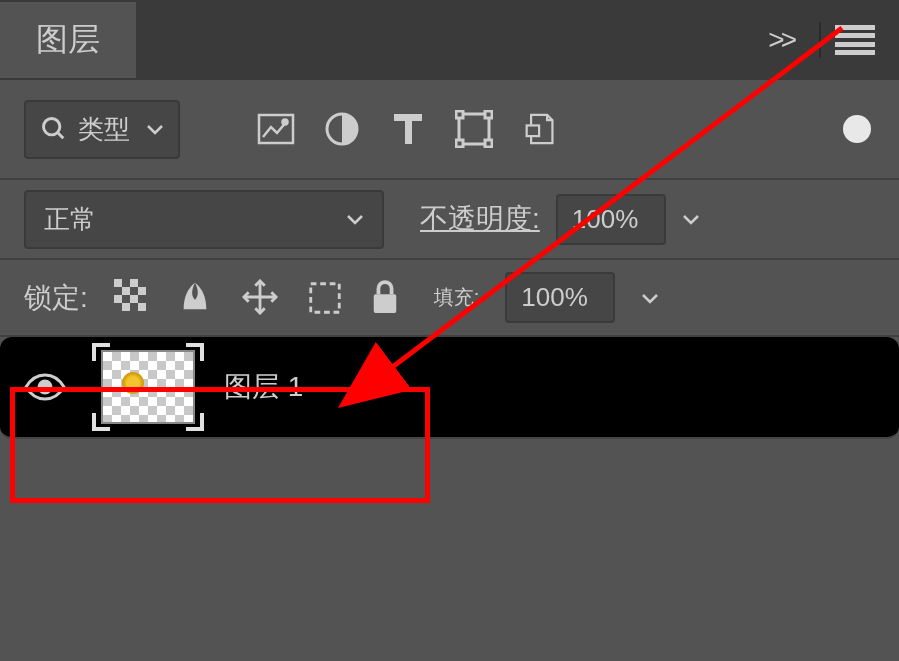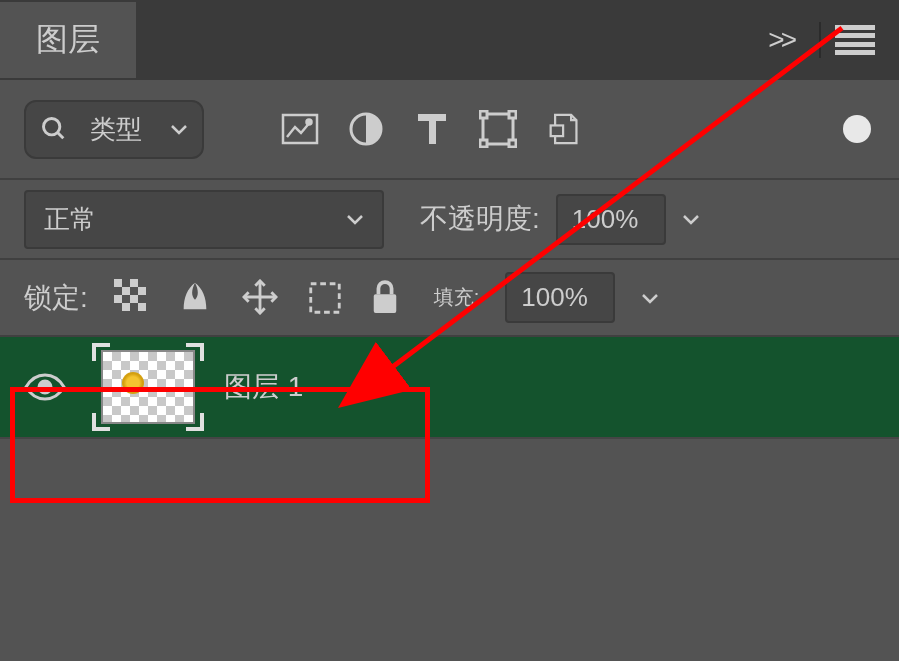--- a/index.html
+++ b/index.html
@@ -7,41 +7,41 @@
     
     .panel-tabs { display: flex; align-items: center; background: #3a3a3a; height: 80px; }
     .tab-active { background: #535353; padding: 18px 36px; font-size: 32px; height: 76px; display: flex; align-items: center; }
     .tab-spacer { flex: 1; }
     .collapse-btn { padding: 0 12px; letter-spacing: -4px; font-size: 28px; cursor: pointer; }
     .divider-v { width: 2px; height: 36px; background: #2b2b2b; margin: 0 14px; }
     .menu-btn { width: 40px; height: 30px; margin-right: 24px; cursor: pointer; display: flex; flex-direction: column; justify-content: space-between; }
     .menu-btn span { display: block; height: 5px; background: #cdcdcd; }
     
     .filter-row { display: flex; align-items: center; height: 100px; border-bottom: 2px solid #404040; padding: 0 24px; gap: 22px; }
-    .filter-dropdown { display: flex; align-items: center; background: #464646; border: 2px solid #3a3a3a; border-radius: 12px; padding: 10px 14px; gap: 22px; cursor: pointer; }
+    .filter-dropdown { display: flex; align-items: center; background: #464646; border: 2px solid #3a3a3a; border-radius: 4px; padding: 10px 14px; gap: 10px; cursor: pointer; }
     .search-icon { width: 28px; height: 28px; }
     .chevron-down { width: 18px; height: 12px; margin-left: 6px; }
     .spacer-sm { width: 30px; }
     .filter-icon { width: 44px; height: 44px; display: flex; align-items: center; justify-content: center; cursor: pointer; }
     .toggle-dot { width: 28px; height: 28px; border-radius: 50%; background: #e8e8e8; margin-left: auto; margin-right: 4px; }
     
     .blend-row { display: flex; align-items: center; height: 80px; border-bottom: 2px solid #404040; padding: 16px 24px; gap: 16px; }
     .blend-dropdown { display: flex; align-items: center; justify-content: space-between; background: #464646; border: 2px solid #3a3a3a; border-radius: 4px; padding: 10px 18px; width: 360px; cursor: pointer; }
-    .opacity-label { margin-left: 20px; font-size: 28px; }
+    .opacity-label { margin-left: 20px; font-size: 28px; text-decoration: underline; }
     .value-input { background: #464646; border: 2px solid #3a3a3a; border-radius: 4px; padding: 8px 14px; width: 110px; text-align: left; font-size: 26px; color: #cdcdcd; }
     .mini-chevron { width: 22px; height: 36px; cursor: pointer; display: flex; align-items: center; }
     
     .lock-row { display: flex; align-items: center; height: 77px; border-bottom: 2px solid #404040; padding: 0 24px; gap: 26px; }
     .lock-label { font-size: 28px; }
     .lock-icon { width: 38px; height: 38px; cursor: pointer; }
     .fill-label { font-size: 20px; }
     
     .layers-list { }
     .layer-row { display: flex; align-items: center; height: 102px; border-bottom: 2px solid #454545; padding: 0 18px; gap: 22px; cursor: pointer; }
-    .layer-row.selected { background: #14532d; }
+    .layer-row.selected { background: #000000; border-radius: 12px; }
     .eye-col { width: 54px; display: flex; justify-content: center; align-items: center; }
     .eye-icon { width: 42px; height: 28px; }
     .eye-box { width: 26px; height: 26px; border: 2px solid #7a7a7a; }
     .thumb-wrap { position: relative; width: 108px; height: 84px; display: flex; align-items: center; justify-content: center; }
     .thumb { width: 94px; height: 74px; border: 2px solid #888; background: #fff; }
     .thumb.transparent { background-image: 
       linear-gradient(45deg, #c8c8c8 25%, transparent 25%, transparent 75%, #c8c8c8 75%),
       linear-gradient(45deg, #c8c8c8 25%, transparent 25%, transparent 75%, #c8c8c8 75%);
       background-size: 18px 18px;
       background-position: 0 0, 9px 9px;

